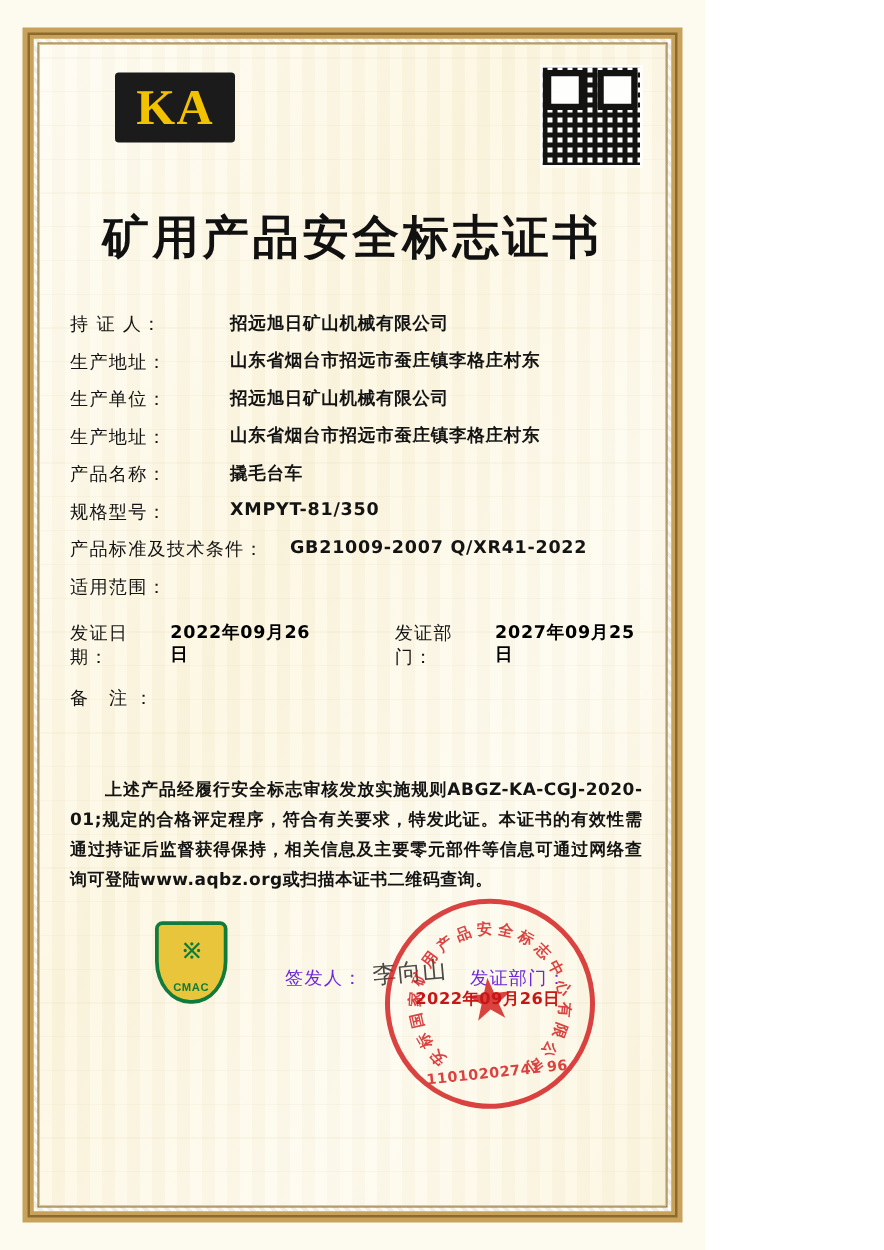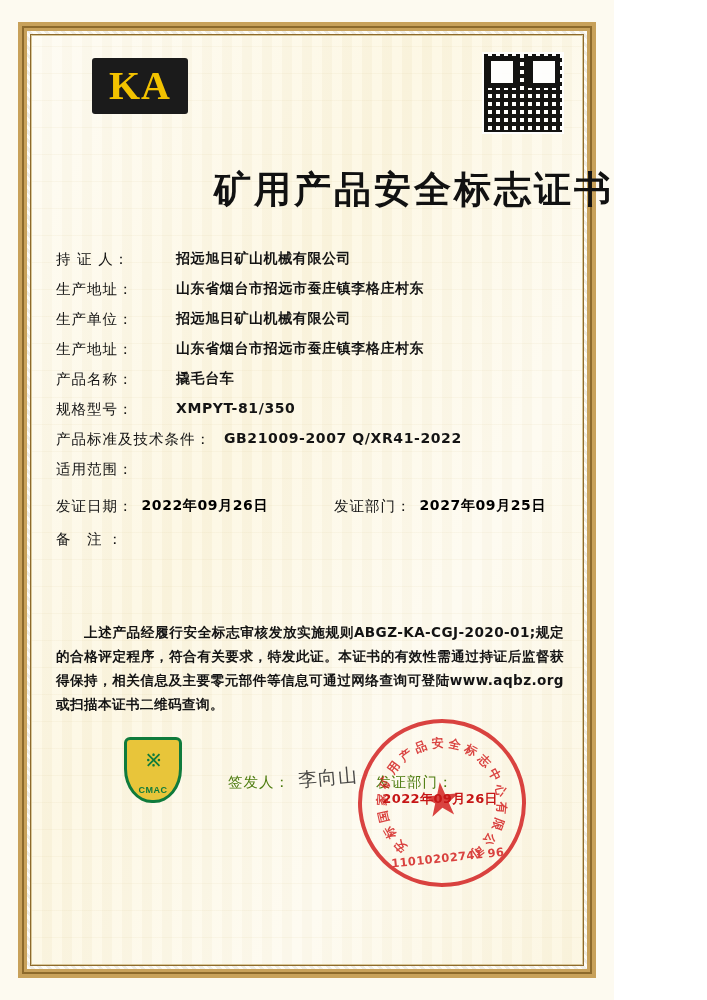--- a/index.html
+++ b/index.html
@@ -10,21 +10,21 @@
   body {
     width: 707px;
     height: 1000px;
     font-family: "Liberation Sans", sans-serif;
     overflow: hidden;
   }
 
   
   .certificate {
     position: relative;
-    width: 614px;
+    width: 564px;
     height: 1000px;
     box-sizing: border-box;
     background: #fdfaf0;
   }
 
   
   .border-outer {
     position: absolute;
     left: 18px;
     top: 22px;
@@ -142,41 +142,42 @@
     background: #fff;
   }
   .qr::before { left: 2px; top: 2px; }
   .qr::after  { right: 2px; top: 2px; }
 
   
   .title {
     position: absolute;
     left: 0; right: 0;
     top: 165px;
-    text-align: right;
+    text-align: center;
     font-family: "DejaVu Serif", serif;
     font-weight: bold;
     font-size: 37px;
     letter-spacing: 3px;
     color: #111;
   }
 
   
   .fields {
     position: absolute;
     left: 56px;
     right: 50px;
     top: 250px;
   }
   .field-row {
     display: flex;
     align-items: flex-start;
     margin-bottom: 7px;
     min-height: 23px;
     font-family: "DejaVu Sans", sans-serif;
+    gap: 8px;
   }
   .field-label {
     width: 120px;
     flex: 0 0 120px;
     font-size: 14.5px;
     color: #141414;
     letter-spacing: 1px;
     white-space: nowrap;
   }
   .field-label.wide {
@@ -291,21 +292,21 @@
     font-weight: bold;
     letter-spacing: 0.5px;
   }
 
   .sign-label {
     position: absolute;
     top: 38px;
     font-family: "DejaVu Sans", sans-serif;
     font-size: 14.5px;
     letter-spacing: 1px;
-    color: #4d7c0f;
+    color: #6d28d9;
   }
   .sign-label.issuer { left: 172px; }
   .sign-label.dept   { left: 320px; }
 
   .signature-script {
     position: absolute;
     left: 242px;
     top: 30px;
     font-family: "DejaVu Serif", serif;
     font-size: 19px;

